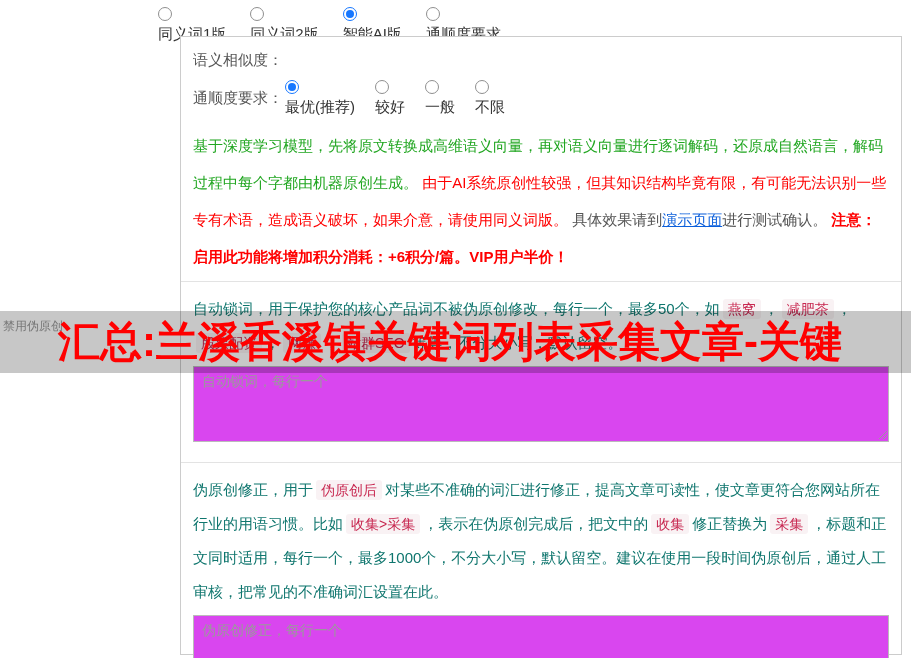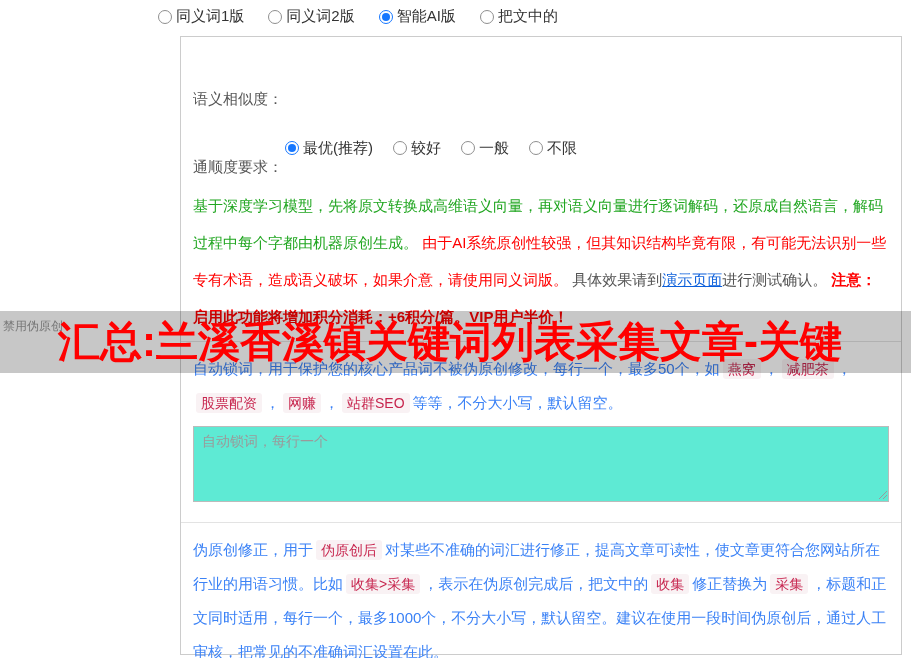--- a/index.html
+++ b/index.html
@@ -4,58 +4,58 @@
 <style>
   * { margin:0; padding:0; box-sizing:border-box; }
   html,body { width:911px; height:658px; background:#fff; overflow:hidden;
     font-family:"Liberation Sans","DejaVu Sans",sans-serif; }
   .page { position:relative; width:911px; height:658px; }
 
   
   .top-radios { position:absolute; left:158px; top:7px; display:flex; gap:24px; }
 
   
-  .radio-item { display:inline-flex; align-items:center; gap:4px; cursor:pointer;
-    font-size:15px; color:#333; white-space:nowrap; }
+  .radio-item { display:inline-flex; align-items:flex-start; gap:4px; cursor:pointer;
+    font-size:15px; color:#333; white-space:nowrap;flex-direction:column; }
   .radio-circle { width:14px; height:14px; border:1px solid #8f8f8f; border-radius:50%;
     display:inline-flex; align-items:center; justify-content:center; background:#fff; flex:0 0 auto; }
   .radio-circle.sel { border-color:#1677ff; }
   .radio-dot { width:8px; height:8px; border-radius:50%; background:transparent; }
   .radio-circle.sel .radio-dot { background:#1677ff; }
 
   
   .main-box { position:absolute; left:180px; top:36px; width:722px; height:619px;
     border:1px solid #ccc; background:#fff; padding:10px 12px 8px 12px; }
 
   .opt-row { display:flex; align-items:center; margin:4px 0 10px 0; }
-  .opt-row .row-label { font-size:15px; color:#555; margin-right:2px;margin-top:39px; }
+  .opt-row .row-label { font-size:15px; color:#555; margin-right:2px; }
   .opt-row .radios { display:flex; gap:20px; }
 
   .desc { font-size:15px; line-height:37px; margin:6px 0 2px 0; color:#555; }
   .seg-green { color:#21a621; }
   .seg-red { color:#ff0000; }
   .seg-red-bold { color:#ff0000; font-weight:bold; }
   .seg-gray { color:#555; }
-  .seg-plain { color:#3b82f6; }
+  .seg-plain { color:#0f766e; }
   .seg-link { color:#0b5fdb; text-decoration:underline; cursor:pointer; }
   .seg-code { color:#c7254e; background:#f9f2f4; border-radius:3px; padding:2px 5px;
     margin:0 3px; font-size:14px; white-space:nowrap; }
 
   .checkbox-row { display:flex; align-items:center; gap:5px; margin:8px 0 12px 0;
     font-size:15px; color:#555; cursor:pointer; }
   .checkbox-box { width:15px; height:15px; background:#1677ff; border-radius:2px;
     display:inline-flex; align-items:center; justify-content:center; flex:0 0 auto; }
   .checkbox-box::after { content:"✓"; color:#fff; font-size:11px; font-weight:bold; line-height:1; }
 
   .divider { border:none; border-top:1px solid #e3e3e3; margin:6px -12px 10px -12px; }
 
   .para { font-size:15px; line-height:33px; color:#666; margin:4px 0 6px 0; }
   .para.fix { line-height:34px; margin-top:3px; }
 
-  textarea { display:block; width:100%; border:1px solid #bbb; background:#5eead4;
+  textarea { display:block; width:100%; border:1px solid #bbb; background:#d946ef;
     font-family:"Liberation Sans","DejaVu Sans",sans-serif; font-size:14px; color:#333;
     padding:6px 8px; resize:none; outline:none; }
   textarea::placeholder { color:#9a9a9a; }
   .ta-lock { height:76px; margin-top:2px; }
   .ta-fix { height:74px; margin-top:6px; }
   .ta-wrap { position:relative; }
   .resize-grip { position:absolute; right:2px; bottom:3px; width:10px; height:10px;
     background:repeating-linear-gradient(135deg, transparent 0 2px, #9a9a9a 2px 3px);
     clip-path:polygon(100% 0, 100% 100%, 0 100%); pointer-events:none; }
 
@@ -89,21 +89,21 @@
       <label class="radio-item">
         <span class="radio-circle sel">
           <span class="radio-dot"></span>
         </span>
         <span>智能AI版</span>
       </label>
       <label class="radio-item">
         <span class="radio-circle">
           <span class="radio-dot"></span>
         </span>
-        <span>把文中的</span>
+        <span>通顺度要求</span>
       </label>
     </div>
 
   <div class="main-box">
 
     <div class="opt-row">
       <span class="row-label">语义相似度：</span>
     </div>
 
     <div class="opt-row">

